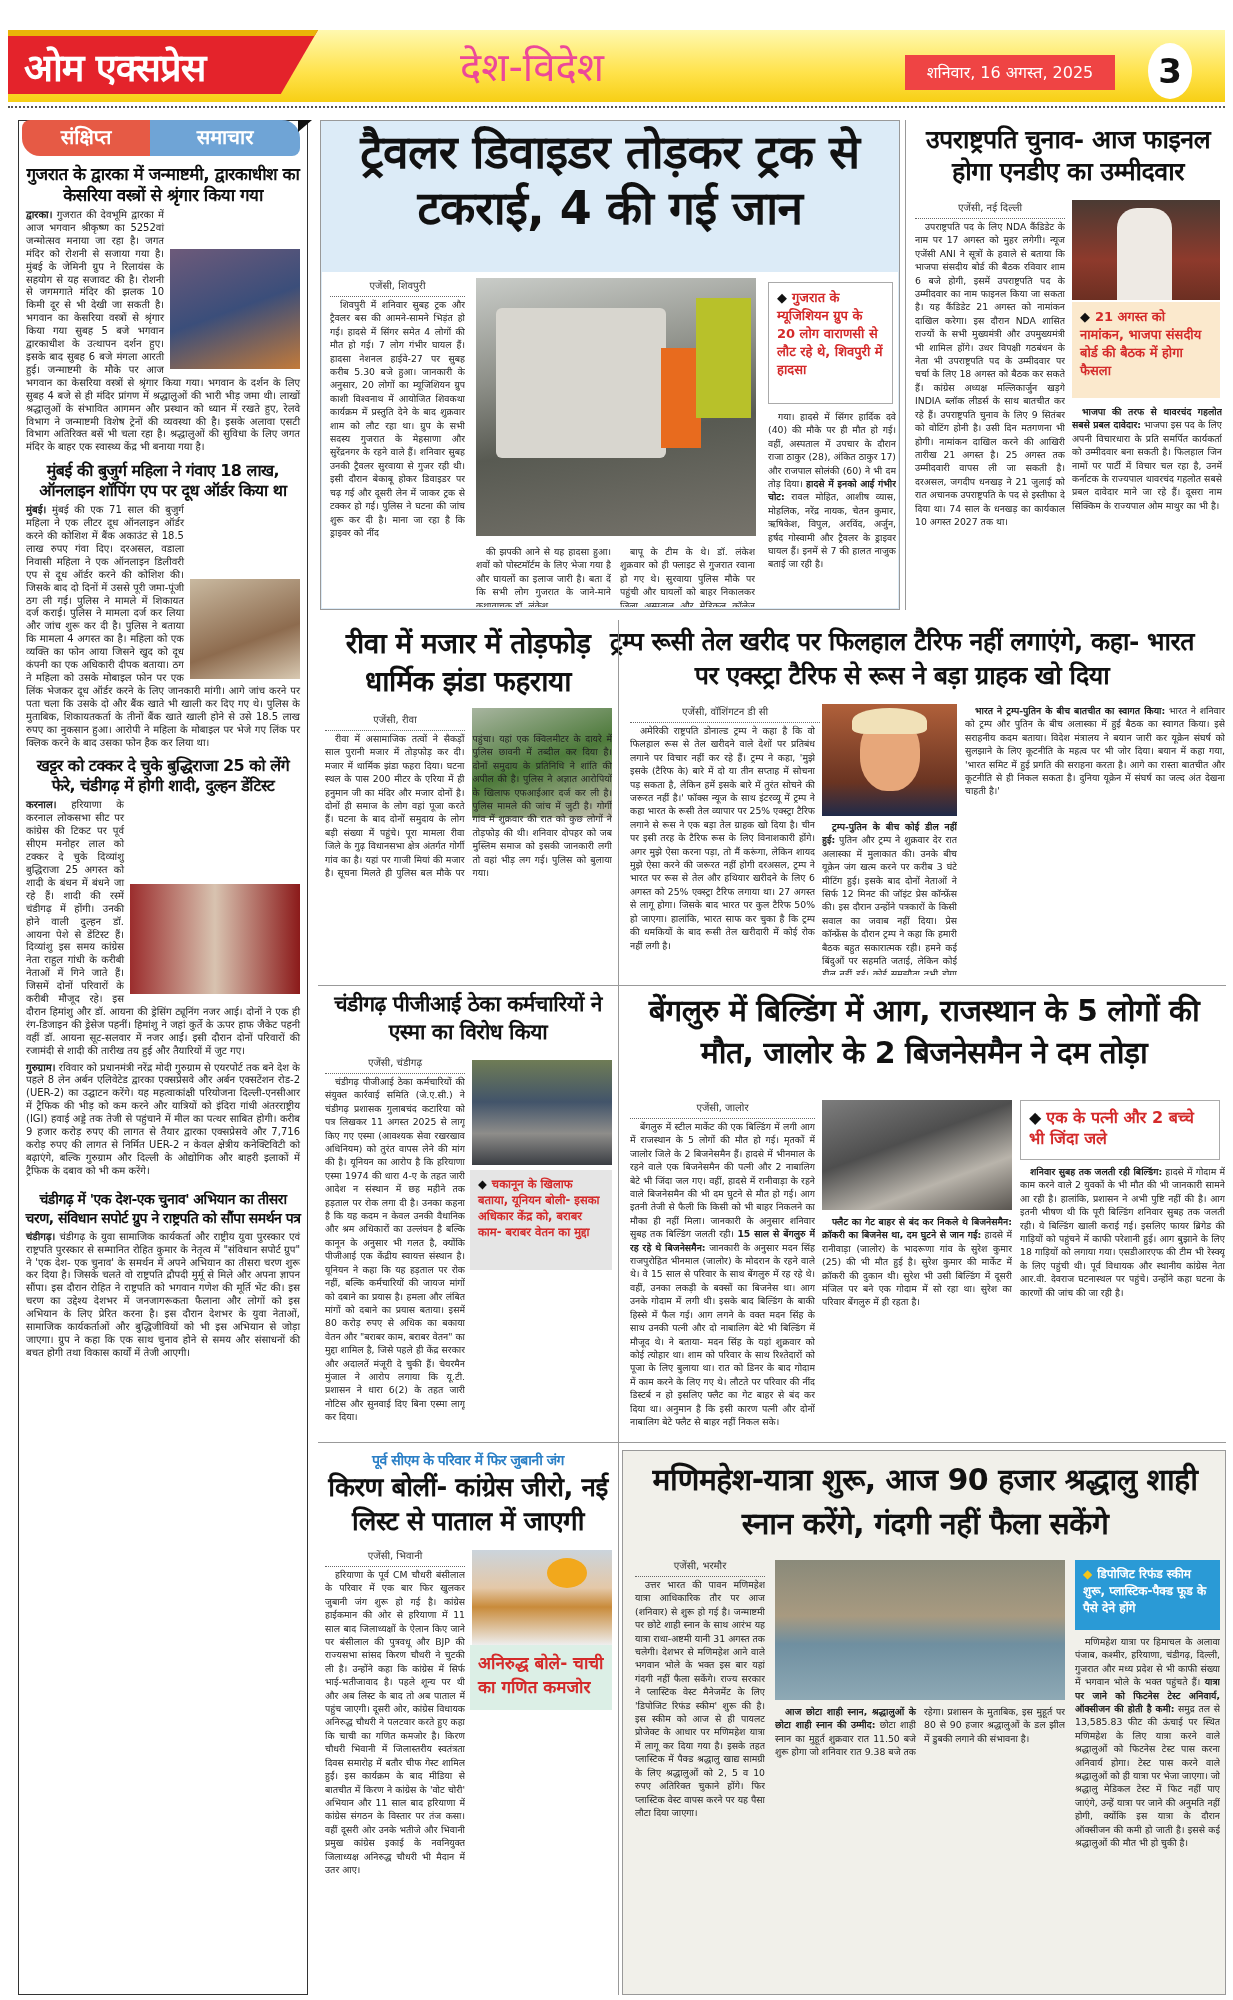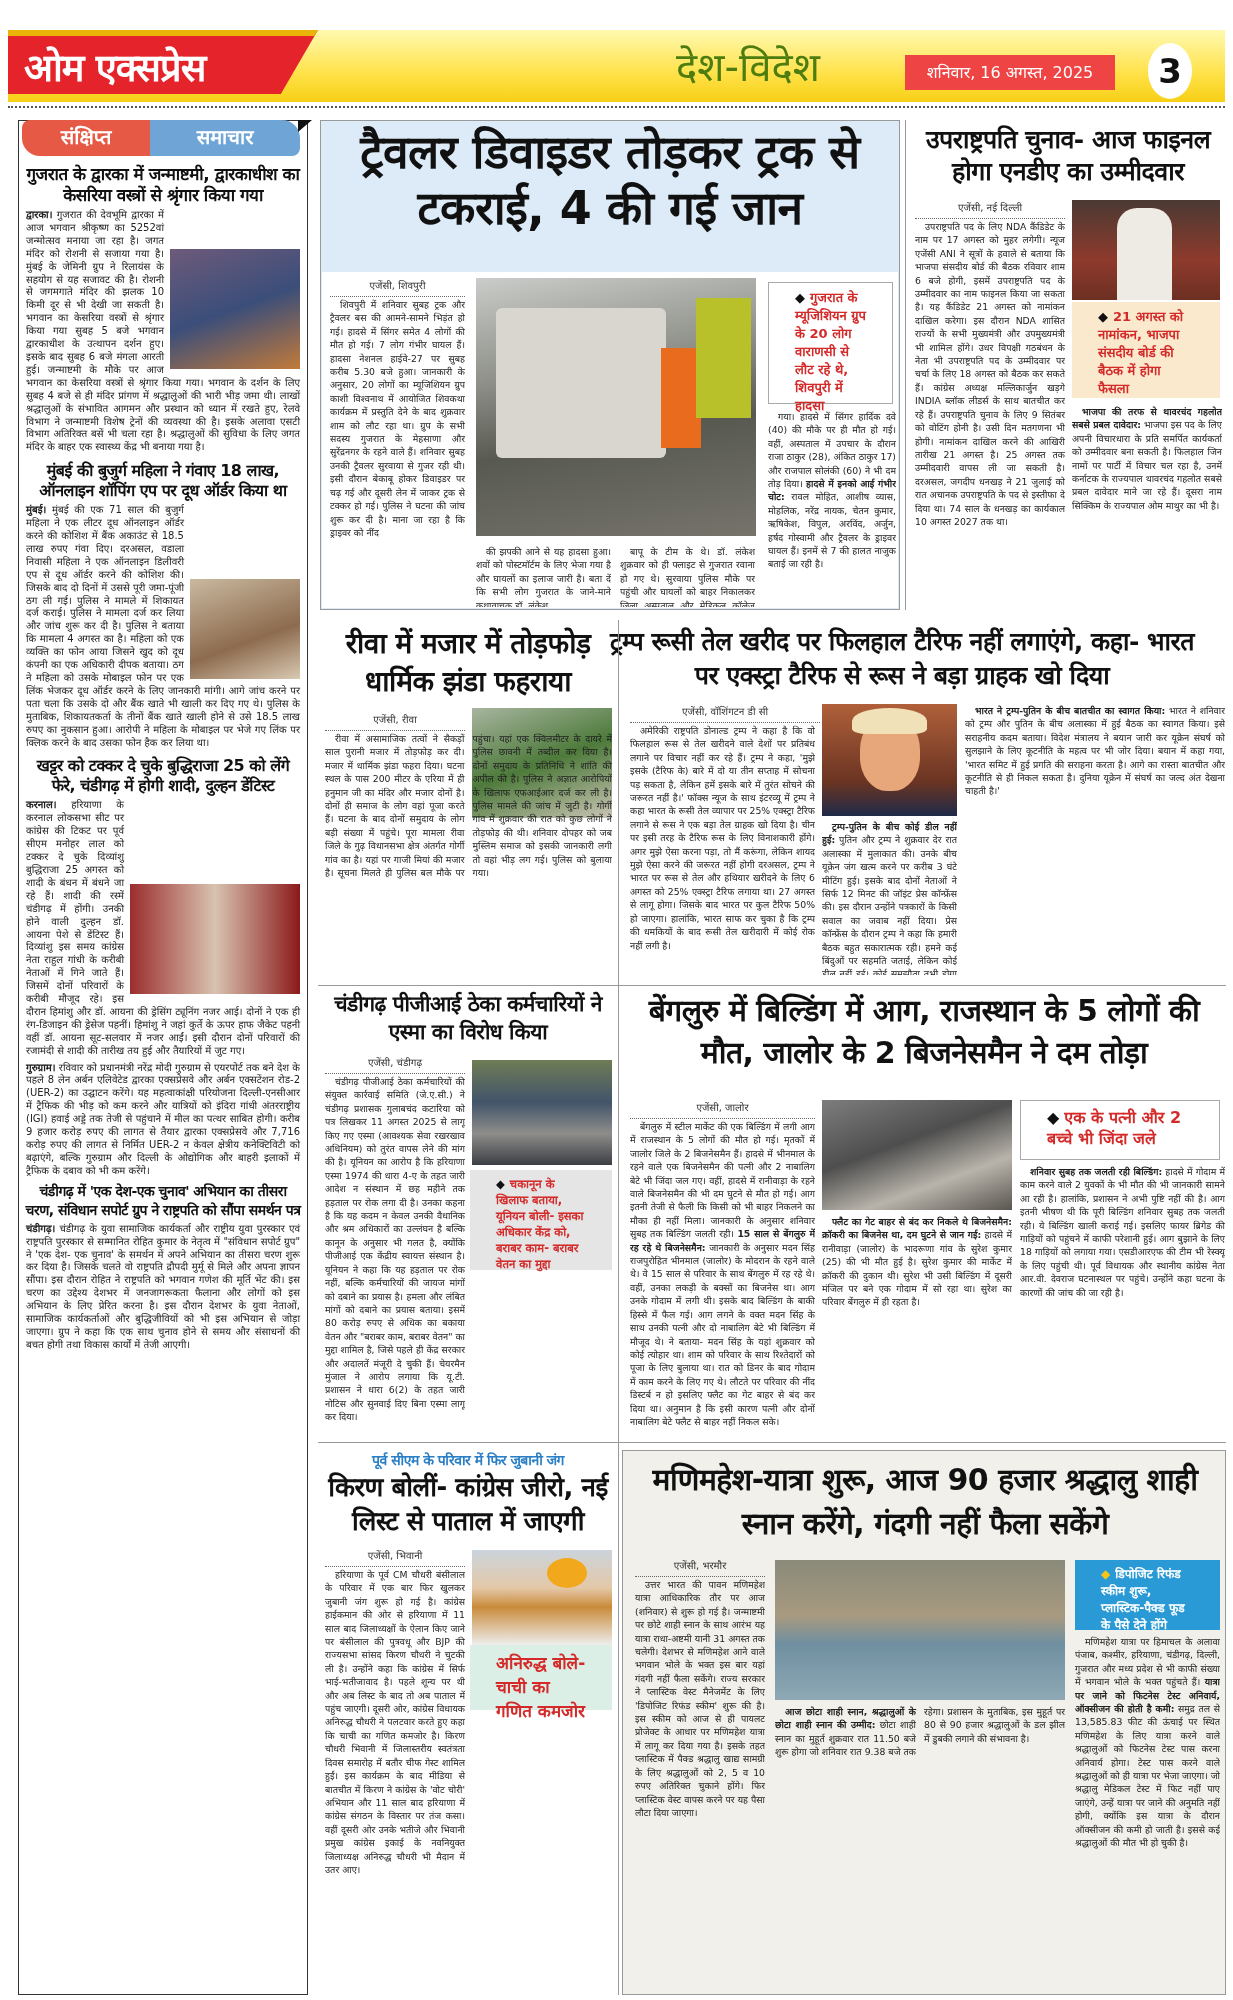--- a/index.html
+++ b/index.html
@@ -2,30 +2,30 @@
 <html><head>
 <meta charset="utf-8">
 <style>
 *{box-sizing:border-box;margin:0;padding:0}
 body{width:1233px;height:2000px;background:#fff;font-family:"DejaVu Sans",sans-serif;color:#111;overflow:hidden;position:relative}
 .abs{position:absolute}
 
 #mast{left:8px;top:30px;width:1217px;height:72px;background:linear-gradient(180deg,#fff9b0 0%,#ffe24a 60%,#f7cf15 100%)}
 #brand{left:8px;top:30px;width:310px;height:64px;background:#e4232b;clip-path:polygon(0 0,100% 0,88% 100%,0 100%);border-top:6px solid #eab308}
 #brand span{display:block;color:#fff;font-weight:bold;font-size:38px;line-height:64px;padding-left:16px;letter-spacing:-1px}
-#section{left:460px;top:40px;width:360px;text-align:right;font-size:40px;line-height:54px;color:#4d7c0f}
+#section{left:460px;top:40px;width:360px;text-align:left;font-size:40px;line-height:54px;color:#ec4899}
 #date{left:905px;top:55px;width:210px;height:35px;background:#ef4444;color:#fff;font-size:16px;line-height:35px;text-align:center}
 #pageno{left:1148px;top:43px;width:44px;height:56px;border-radius:50%;background:#fff;color:#111;font-weight:bold;font-size:34px;text-align:center;line-height:56px}
 #dots{left:8px;top:106px;width:1217px;border-top:2px dotted #555}
 
 .hl{font-weight:bold;text-align:center;color:#111;letter-spacing:-0.5px}
 .dl{font-size:10px;text-align:center;color:#333;border-bottom:1px dotted #666;padding-bottom:4px}
 .body{font-size:9.3px;line-height:13.4px;text-align:justify;color:#222;text-indent:10px}
 .pic{background:#7b7f7b;overflow:hidden}
-.box{border:1px solid #aaa;padding:6px 26px;font-size:17px;line-height:22px;color:#d42a2a;font-weight:bold}
+.box{border:1px solid #aaa;padding:6px 8px;font-size:17px;line-height:22px;color:#d42a2a;font-weight:bold}
 .box b{color:#111;margin-right:5px}
 .vline{width:1px;background:#999}
 .hline{height:1px;background:#999}
 
 #left{left:18px;top:120px;width:290px;height:1875px;border:1px solid #333;background:#fff}
 #tab1{left:22px;top:120px;width:128px;height:36px;background:#e65a45;border-radius:8px 0 0 18px;color:#fff;font-weight:bold;font-size:20px;line-height:34px;text-align:center}
 #tab2{left:150px;top:120px;width:150px;height:36px;background:#6fa4d6;border-radius:0 18px 8px 0;color:#fff;font-weight:bold;font-size:20px;line-height:34px;text-align:center}
 #tabarrow{left:298px;top:120px;width:0;height:0;border-left:14px solid #111;border-bottom:12px solid transparent}
 .lh{font-size:16px;line-height:20px;padding:3px 6px}
 .lb{font-size:10px;line-height:12.9px;text-align:justify;padding:0 7px;color:#222}
@@ -64,21 +64,21 @@
     <div class="lb">
       <div class="pic" style="float:right;width:170px;height:110px;margin:85px 0 4px 6px;background:linear-gradient(90deg,#9b2d2d,#d8c3b0 50%,#8b1a1a)"></div>
       <b>करनाल।</b> <span>हरियाणा के करनाल लोकसभा सीट पर कांग्रेस की टिकट पर पूर्व सीएम मनोहर लाल को टक्कर दे चुके दिव्यांशु बुद्धिराजा 25 अगस्त को शादी के बंधन में बंधने जा रहे हैं। शादी की रस्में चंडीगढ़ में होंगी। उनकी होने वाली दुल्हन डॉ. आयना पेशे से डेंटिस्ट हैं। दिव्यांशु इस समय कांग्रेस नेता राहुल गांधी के करीबी नेताओं में गिने जाते हैं। जिसमें दोनों परिवारों के करीबी मौजूद रहे। इस दौरान हिमांशु और डॉ. आयना की ड्रेसिंग ट्यूनिंग नजर आई। दोनों ने एक ही रंग-डिजाइन की ड्रेसेज पहनीं। हिमांशु ने जहां कुर्ते के ऊपर हाफ जैकेट पहनी वहीं डॉ. आयना सूट-सलवार में नजर आईं। इसी दौरान दोनों परिवारों की रजामंदी से शादी की तारीख तय हुई और तैयारियों में जुट गए।</span>
     </div>
   </div>
   <div style="margin-top:4px">
     <div class="lb">
       <b>गुरुग्राम।</b> <span>रविवार को प्रधानमंत्री नरेंद्र मोदी गुरुग्राम से एयरपोर्ट तक बने देश के पहले 8 लेन अर्बन एलिवेटेड द्वारका एक्सप्रेसवे और अर्बन एक्सटेंशन रोड-2 (UER-2) का उद्घाटन करेंगे। यह महत्वाकांक्षी परियोजना दिल्ली-एनसीआर में ट्रैफिक की भीड़ को कम करने और यात्रियों को इंदिरा गांधी अंतरराष्ट्रीय (IGI) हवाई अड्डे तक तेजी से पहुंचाने में मील का पत्थर साबित होगी। करीब 9 हजार करोड़ रुपए की लागत से तैयार द्वारका एक्सप्रेसवे और 7,716 करोड़ रुपए की लागत से निर्मित UER-2 न केवल क्षेत्रीय कनेक्टिविटी को बढ़ाएंगे, बल्कि गुरुग्राम और दिल्ली के ओद्योगिक और बाहरी इलाकों में ट्रैफिक के दबाव को भी कम करेंगे।</span>
     </div>
   </div>
-  <div style="margin-top:1px">
+  <div style="margin-top:9px">
     <div class="hl lh" style="font-size:14px;line-height:19px">चंडीगढ़ में 'एक देश-एक चुनाव' अभियान का तीसरा चरण, संविधान सपोर्ट ग्रुप ने राष्ट्रपति को सौंपा समर्थन पत्र</div>
     <div class="lb">
       <b>चंडीगढ़।</b> <span>चंडीगढ़ के युवा सामाजिक कार्यकर्ता और राष्ट्रीय युवा पुरस्कार एवं राष्ट्रपति पुरस्कार से सम्मानित रोहित कुमार के नेतृत्व में "संविधान सपोर्ट ग्रुप" ने 'एक देश- एक चुनाव' के समर्थन में अपने अभियान का तीसरा चरण शुरू कर दिया है। जिसके चलते वो राष्ट्रपति द्रौपदी मुर्मू से मिले और अपना ज्ञापन सौंपा। इस दौरान रोहित ने राष्ट्रपति को भगवान गणेश की मूर्ति भेंट की। इस चरण का उद्देश्य देशभर में जनजागरूकता फैलाना और लोगों को इस अभियान के लिए प्रेरित करना है। इस दौरान देशभर के युवा नेताओं, सामाजिक कार्यकर्ताओं और बुद्धिजीवियों को भी इस अभियान से जोड़ा जाएगा। ग्रुप ने कहा कि एक साथ चुनाव होने से समय और संसाधनों की बचत होगी तथा विकास कार्यों में तेजी आएगी।</span>
     </div>
   </div>
 </div>
 <div id="tab1" class="abs">संक्षिप्त</div>
 <div id="tab2" class="abs">समाचार</div>
 <div id="tabarrow" class="abs"></div>
 

